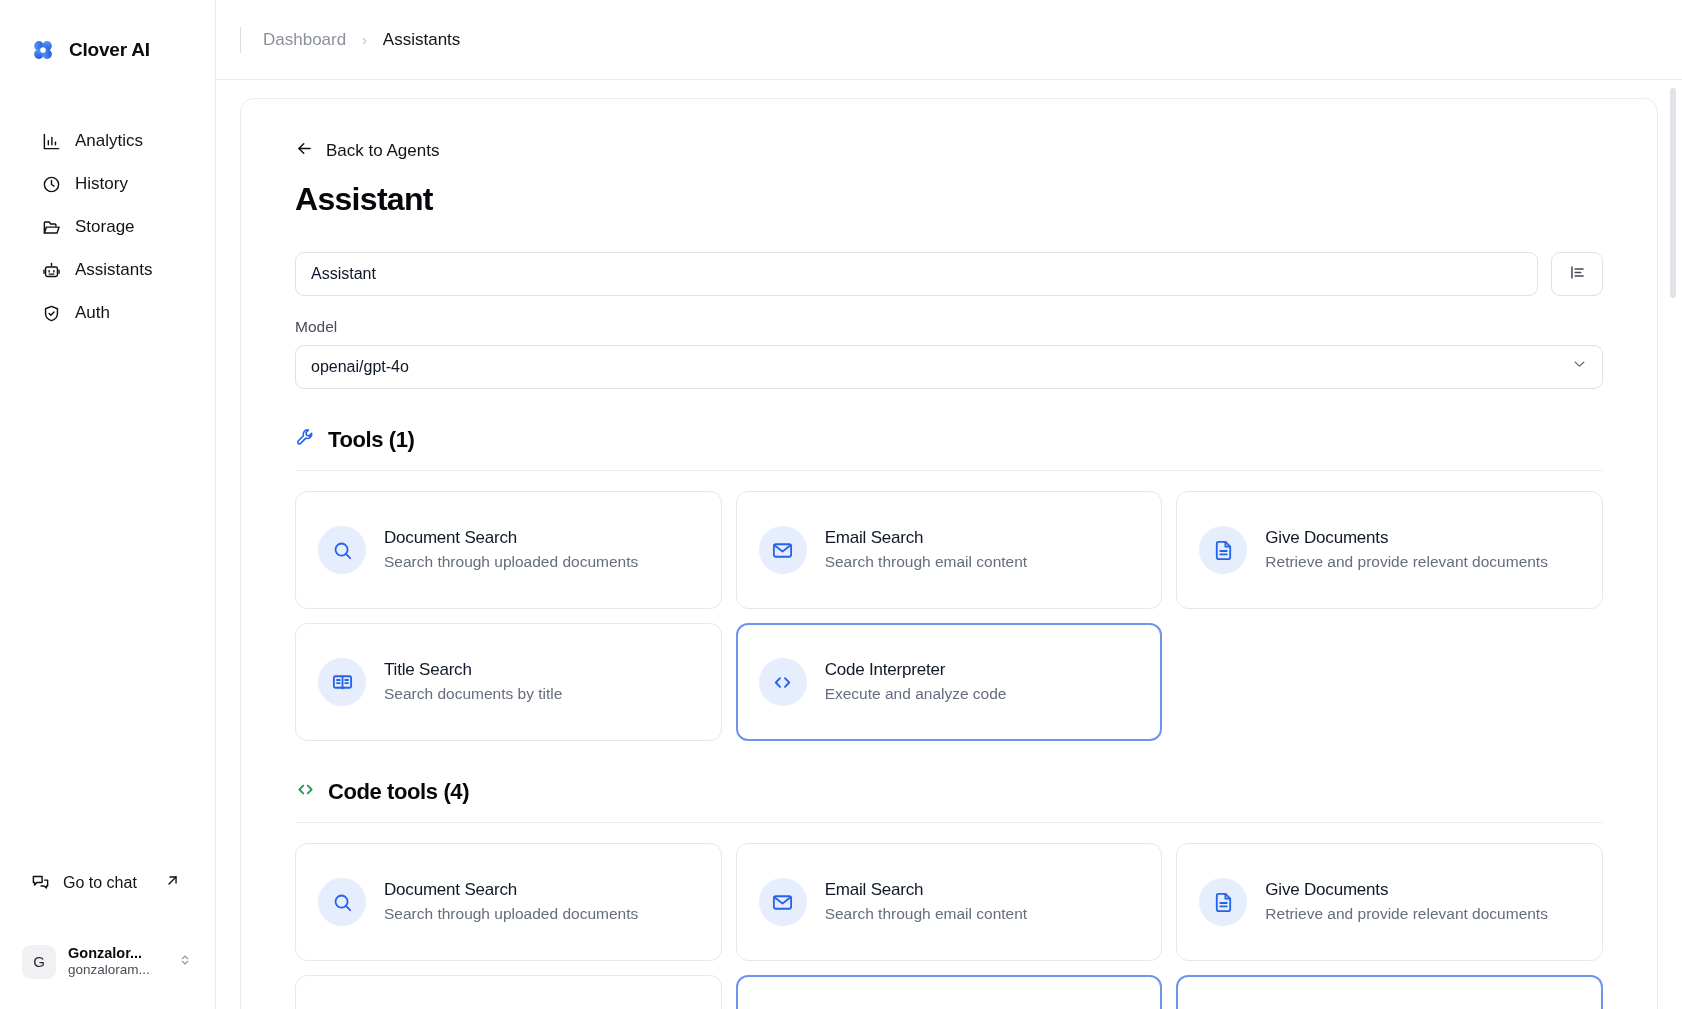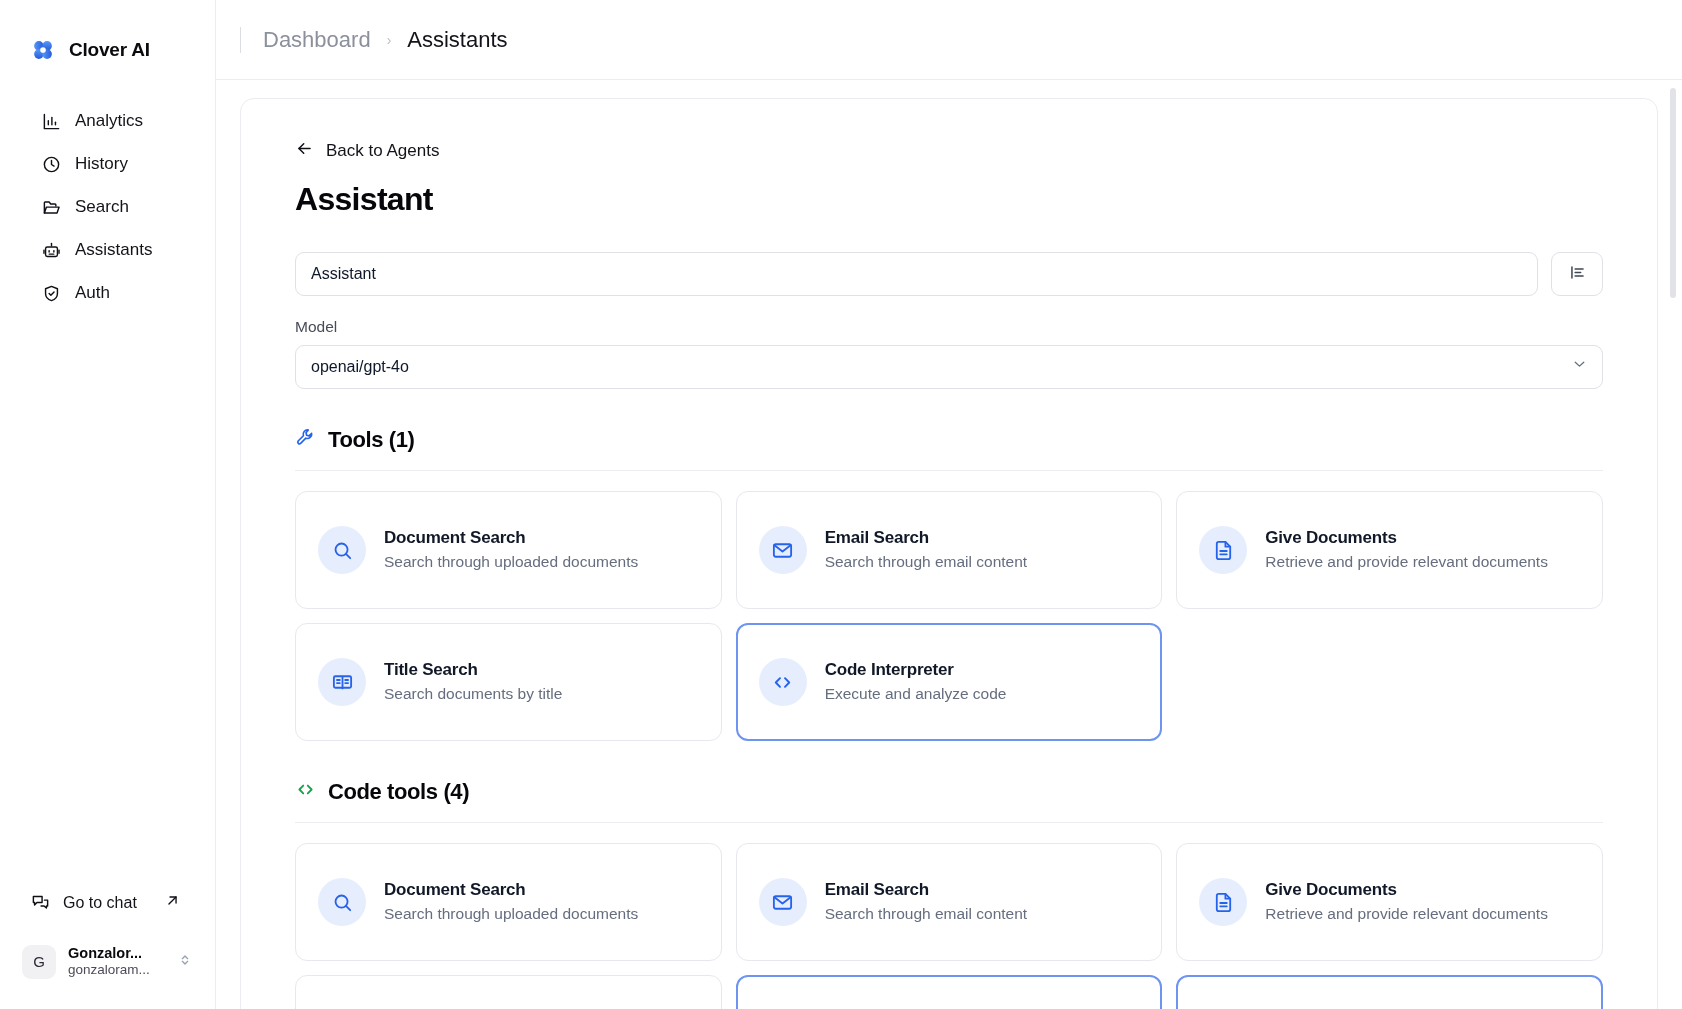--- a/index.html
+++ b/index.html
@@ -12,20 +12,21 @@
   }
   .app { display: flex; width: 1682px; height: 1009px; }
 
   
   .sidebar {
     width: 216px; min-width: 216px; height: 1009px;
     background: #ffffff;
     border-right: 1px solid #ececf0;
     display: flex; flex-direction: column;
     padding: 0;
+    gap: 20px;
   }
   .brand {
     display: flex; align-items: center; gap: 13px;
     padding: 28px 0 0 30px; height: 72px;
   }
   .brand-logo { width: 26px; height: 26px; flex: 0 0 26px; }
   .brand-name { font-size: 19px; font-weight: 700; letter-spacing: -0.2px; color: #0b0b0f; }
 
   .nav { margin-top: 30px; display: flex; flex-direction: column; gap: 5px; padding: 0 23px; }
   .nav-item {
@@ -60,21 +61,21 @@
   .updown { width: 16px; flex: 0 0 16px; color: #9aa1ae; }
 
   
   .main { flex: 1 1 auto; display: flex; flex-direction: column; min-width: 0; background:#fff; }
   .topbar {
     height: 80px; min-height: 80px;
     border-bottom: 1px solid #ececf0;
     display: flex; align-items: center; padding-left: 24px;
   }
   .crumb-sep-bar { width: 1px; height: 26px; background: #dcdce3; margin-right: 22px; }
-  .crumb { font-size: 22px; color: #8b909b; cursor: pointer; }
+  .crumb { font-size: 17px; color: #8b909b; cursor: pointer; }
   .crumb.current { color: #13131a; cursor: default; }
   .crumb-chev { margin: 0 16px; color: #b8bcc5; font-size: 14px; }
 
   .content-scroll { flex: 1 1 auto; overflow: hidden; padding: 18px 24px 0 24px; position: relative; }
   .panel {
     border: 1px solid #ececf0; border-radius: 14px; background: #fff;
     height: calc(100% + 40px); padding: 26px 28px 0 28px; overflow: hidden;
   }
 
   .back-link {
@@ -121,21 +122,21 @@
     padding: 20px 22px; display: flex; align-items: center; gap: 18px;
     cursor: pointer; min-height: 118px;
   }
   .tool-card.selected { border: 2px solid #6f94ef; padding: 19px 21px; }
   .tool-ic {
     width: 48px; height: 48px; flex: 0 0 48px; border-radius: 50%;
     background: #e6edfd; display: flex; align-items: center; justify-content: center;
     color: #2563eb;
   }
   .tool-text { display: flex; flex-direction: column; gap: 3px; min-width: 0; }
-  .tool-name { font-size: 17px; font-weight: 700; color: #111827; letter-spacing: -0.2px; }
+  .tool-name { font-size: 17px; font-weight: 400; color: #111827; letter-spacing: -0.2px; }
   .tool-desc { font-size: 15.5px; color: #656d7e; line-height: 1.38; }
 
   .scrollbar-track {
     position: absolute; right: 6px; top: 8px; bottom: 0; width: 6px;
     background: transparent;
   }
   .scrollbar-thumb {
     position: absolute; top: 0; left: 0; width: 6px; height: 210px;
     background: #e2e3e9; border-radius: 3px;
   }
@@ -192,21 +193,21 @@
         <span>History</span>
       </div>
 
       <div class="nav-item">
         <span class="nav-icon">
           <svg viewBox="0 0 24 24" width="19" height="19" fill="none" stroke="#0f0f16" stroke-width="1.8" stroke-linecap="round" stroke-linejoin="round">
             <path d="M3 19V6a1 1 0 0 1 1-1h5l2 2.5h5.5a1 1 0 0 1 1 1V10"></path>
               <path d="M3 19l2.6-7.5h16L19 19z"></path>
           </svg>
         </span>
-        <span>Search</span>
+        <span>Storage</span>
       </div>
 
       <div class="nav-item">
         <span class="nav-icon">
           <svg viewBox="0 0 24 24" width="19" height="19" fill="none" stroke="#0f0f16" stroke-width="1.8" stroke-linecap="round" stroke-linejoin="round">
             <path d="M12 3v3"></path>
               <rect x="4.5" y="7.5" width="15" height="12" rx="2.2"></rect>
             <path d="M2.5 11.5v4"></path>
               <path d="M21.5 11.5v4"></path>
             <path d="M9 12.2v1.6"></path>

